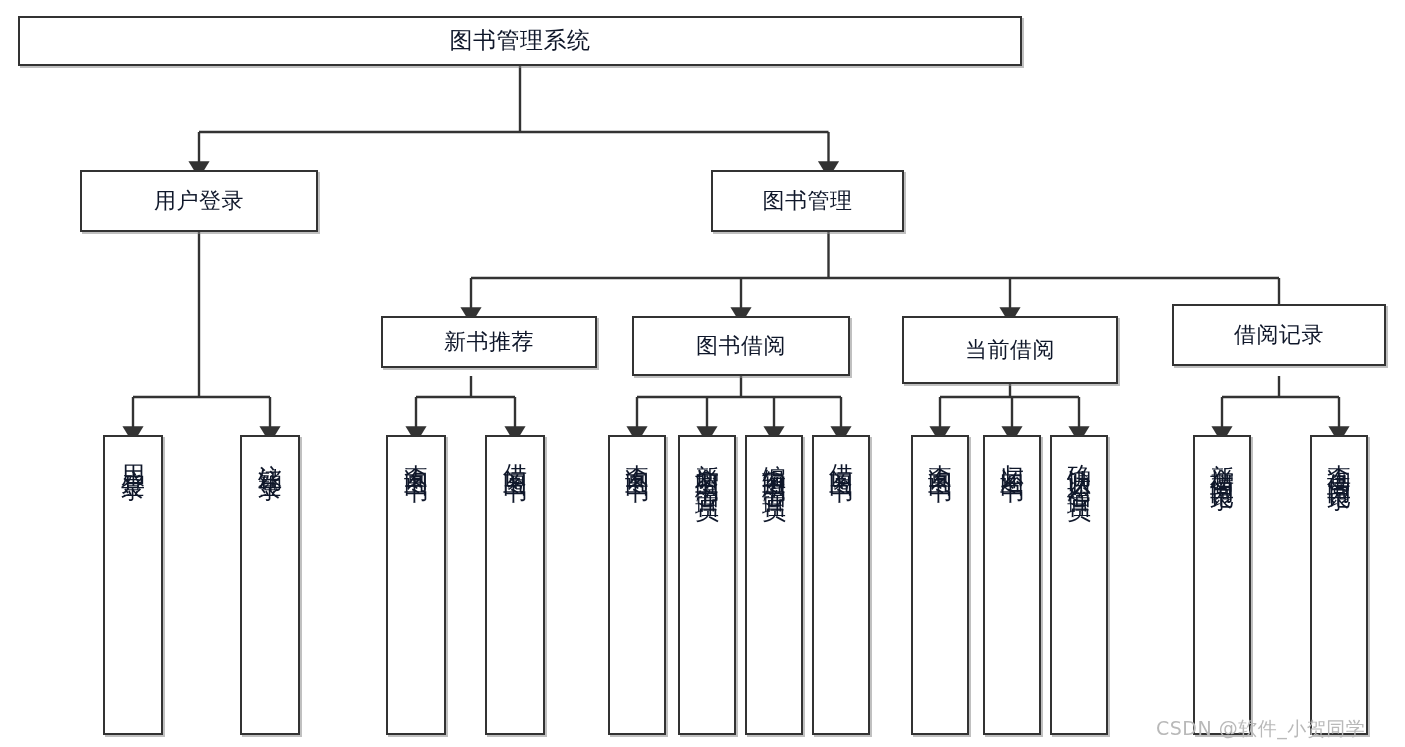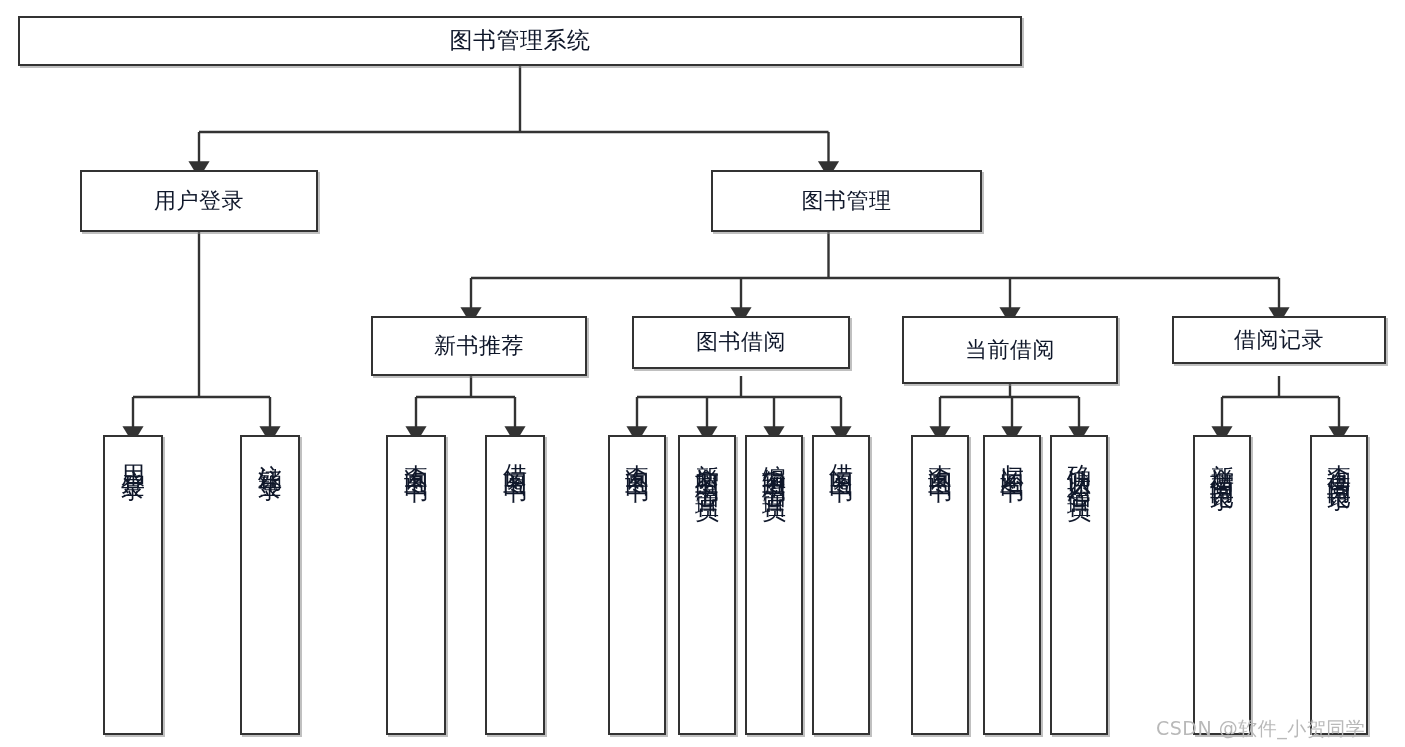--- a/index.html
+++ b/index.html
@@ -119,33 +119,33 @@
       </g>
   </svg>
 
   <div id="node-layer">
       <div class="node root" style="left: 18px; top: 16px; width: 1004px; height: 50px;">
         <span class="label">图书管理系统</span>
       </div>
       <div class="node branch" style="left: 80px; top: 170px; width: 238px; height: 62px;">
         <span class="label">用户登录</span>
       </div>
-      <div class="node branch" style="left: 711px; top: 170px; width: 271px; height: 62px;">
+      <div class="node branch" style="left: 711px; top: 170px; width: 193px; height: 62px;">
         <span class="label">图书管理</span>
       </div>
-      <div class="node branch" style="left: 371px; top: 316px; width: 216px; height: 60px;">
+      <div class="node branch" style="left: 381px; top: 316px; width: 216px; height: 52px;">
         <span class="label">新书推荐</span>
       </div>
-      <div class="node branch" style="left: 632px; top: 316px; width: 218px; height: 53px;">
+      <div class="node branch" style="left: 632px; top: 316px; width: 218px; height: 60px;">
         <span class="label">图书借阅</span>
       </div>
       <div class="node branch" style="left: 902px; top: 316px; width: 216px; height: 68px;">
         <span class="label">当前借阅</span>
       </div>
-      <div class="node branch" style="left: 1172px; top: 316px; width: 214px; height: 48px;">
+      <div class="node branch" style="left: 1172px; top: 304px; width: 214px; height: 62px;">
         <span class="label">借阅记录</span>
       </div>
       <div class="node leaf" style="left: 103px; top: 435px; width: 60px; height: 300px;">
         <span class="label">用户登录</span>
       </div>
       <div class="node leaf" style="left: 240px; top: 435px; width: 60px; height: 300px;">
         <span class="label">注销登录</span>
       </div>
       <div class="node leaf" style="left: 386px; top: 435px; width: 60px; height: 300px;">
         <span class="label">查询图书</span>

